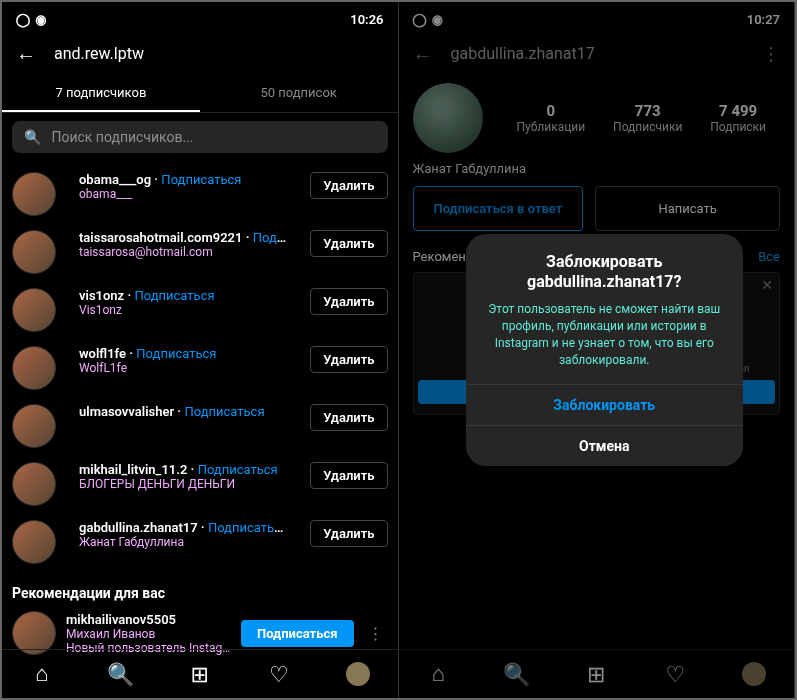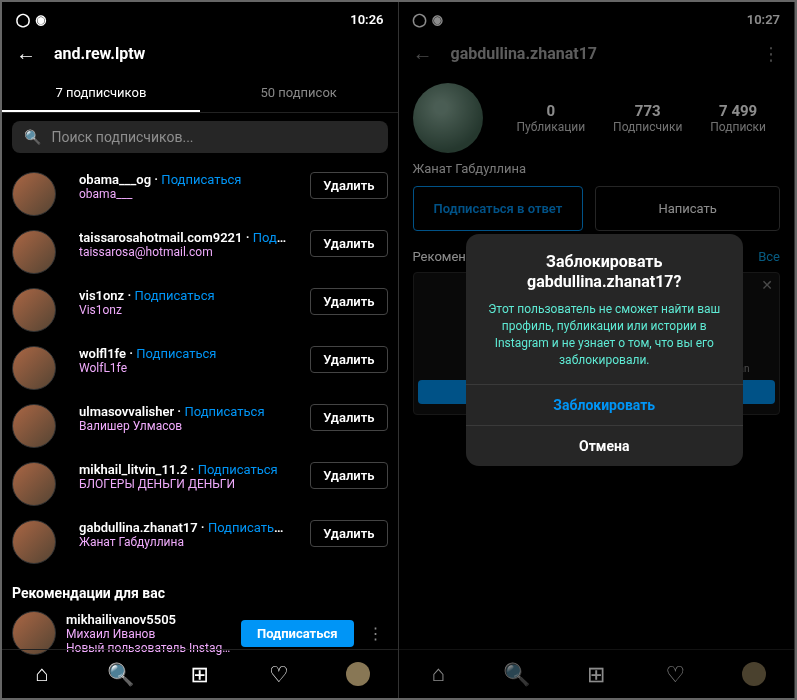--- a/index.html
+++ b/index.html
@@ -4,21 +4,21 @@
 <style>
 * { margin:0; padding:0; box-sizing:border-box; font-family:-apple-system,Segoe UI,Roboto,Arial,sans-serif; }
 body { background:#222; display:flex; justify-content:center; }
 .wrap { width:797px; height:700px; background:#000; border:2px solid #666; display:flex; }
 .phone { width:50%; height:100%; background:#000; color:#fff; position:relative; overflow:hidden; border-right:1px solid #333; }
 .status { display:flex; justify-content:space-between; padding:10px 14px 0; font-size:13px; font-weight:600; }
 .status-icons { display:flex; gap:4px; align-items:center; }
 .status-icons span { width:14px; height:14px; display:flex; align-items:center; justify-content:center; }
 .header { display:flex; align-items:center; gap:18px; padding:14px 14px 10px; }
 .back { font-size:20px; }
-.title { font-size:16px; font-weight:700; }
+.title { font-size:16px; font-weight:400; }
 .kebab { margin-left:auto; font-size:18px; color:#888; }
 .tabs { display:flex; border-bottom:1px solid #222; }
 .tab { flex:1; text-align:center; padding:10px 0; font-size:13px; color:#888; }
 .tab.active { color:#fff; border-bottom:2px solid #fff; font-weight:400; }
 .search { margin:8px 10px; background:#262626; border-radius:8px; display:flex; align-items:center; padding:8px 12px; gap:10px; color:#8e8e8e; font-size:14px; }
 .flist { padding:4px 10px 0; }
 .frow { display:flex; align-items:flex-start; gap:23px; padding:7px 0; }
 .av { width:44px; height:44px; border-radius:50%; background:linear-gradient(135deg,#a64,#543); border:1px solid #333; flex-shrink:0; }
 .info { flex:1; min-width:0; }
 .line1 { font-size:13px; font-weight:600; white-space:nowrap; overflow:hidden; text-overflow:ellipsis; }
@@ -48,21 +48,21 @@
 .rec-all { color:#0ea5e9; }
 .rec-cards { display:flex; gap:8px; padding:0 14px 10px; }
 .rcard { flex:1; background:#121212; border:1px solid #2a2a2a; border-radius:4px; text-align:center; padding:10px 4px; position:relative; }
 .rcard .av2 { width:60px; height:60px; border-radius:50%; background:#a63; margin:0 auto 6px; }
 .rcard .nm { font-size:12px; font-weight:600; }
 .rcard .sb { font-size:10px; color:#8e8e8e; margin-bottom:6px; }
 .rcard .fbtn { background:#0095f6; color:#fff; border:none; padding:5px 10px; border-radius:4px; font-size:12px; font-weight:600; width:100%; }
 .rcard .x { position:absolute; top:4px; right:6px; color:#888; font-size:14px; }
 
 .modal-ov { position:absolute; inset:0; display:flex; align-items:center; justify-content:center; }
-.modal { width:70%; background:#262626; border-radius:13px; text-align:center; color:#fff; z-index:10;margin-left:16px; }
+.modal { width:70%; background:#262626; border-radius:20px; text-align:center; color:#fff; z-index:10;margin-left:16px; }
 .modal .mt { padding:18px 16px 8px; font-size:16px; font-weight:700; line-height:1.3; }
 .modal .mb { padding:0 18px 16px; font-size:12px; color:#5eead4; line-height:1.4; }
 .modal .mbtn { border-top:1px solid #3a3a3a; padding:12px; font-size:14px; font-weight:700; }
 .modal .danger { color:#0095f6; }
 </style>
 </head>
 <body>
 
 <div class="wrap">
 
@@ -116,21 +116,20 @@
           <div class="info">
             <div class="line1"><span>wolfl1fe</span> · <span class="sub">Подписаться</span></div>
             <div class="line2">WolfL1fe</div>
           </div>
           <button class="btn-del">Удалить</button>
         </div>
         <div class="frow">
           <div class="av"></div>
           <div class="info">
             <div class="line1"><span>ulmasovvalisher</span> · <span class="sub">Подписаться</span></div>
-            <div class="line2">Валишер Улмасов</div>
           </div>
           <button class="btn-del">Удалить</button>
         </div>
         <div class="frow">
           <div class="av"></div>
           <div class="info">
             <div class="line1"><span>mikhail_litvin_11.2</span> · <span class="sub">Подписаться</span></div>
             <div class="line2">БЛОГЕРЫ ДЕНЬГИ ДЕНЬГИ</div>
           </div>
           <button class="btn-del">Удалить</button>

